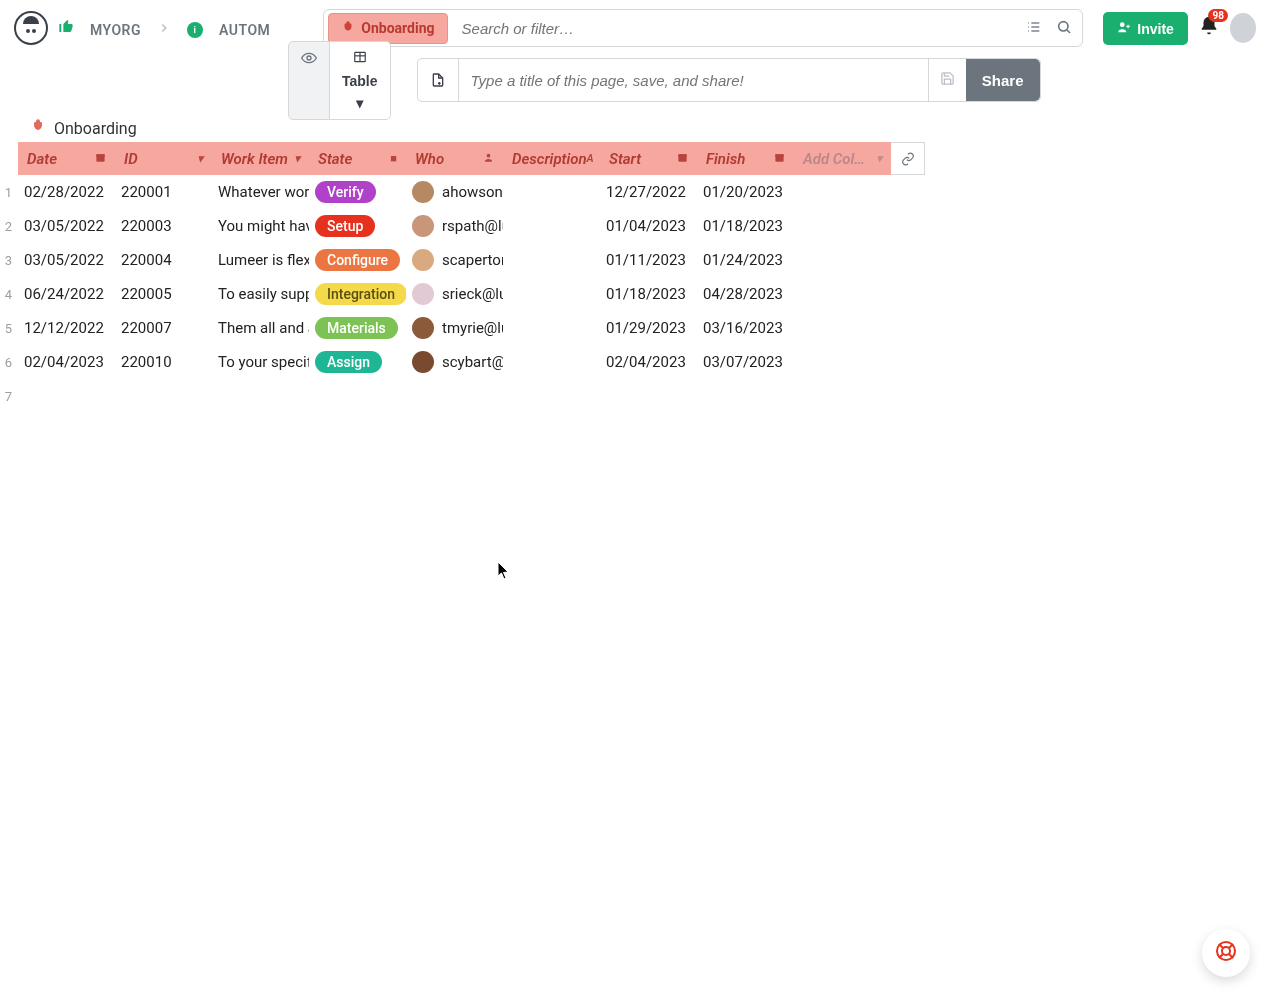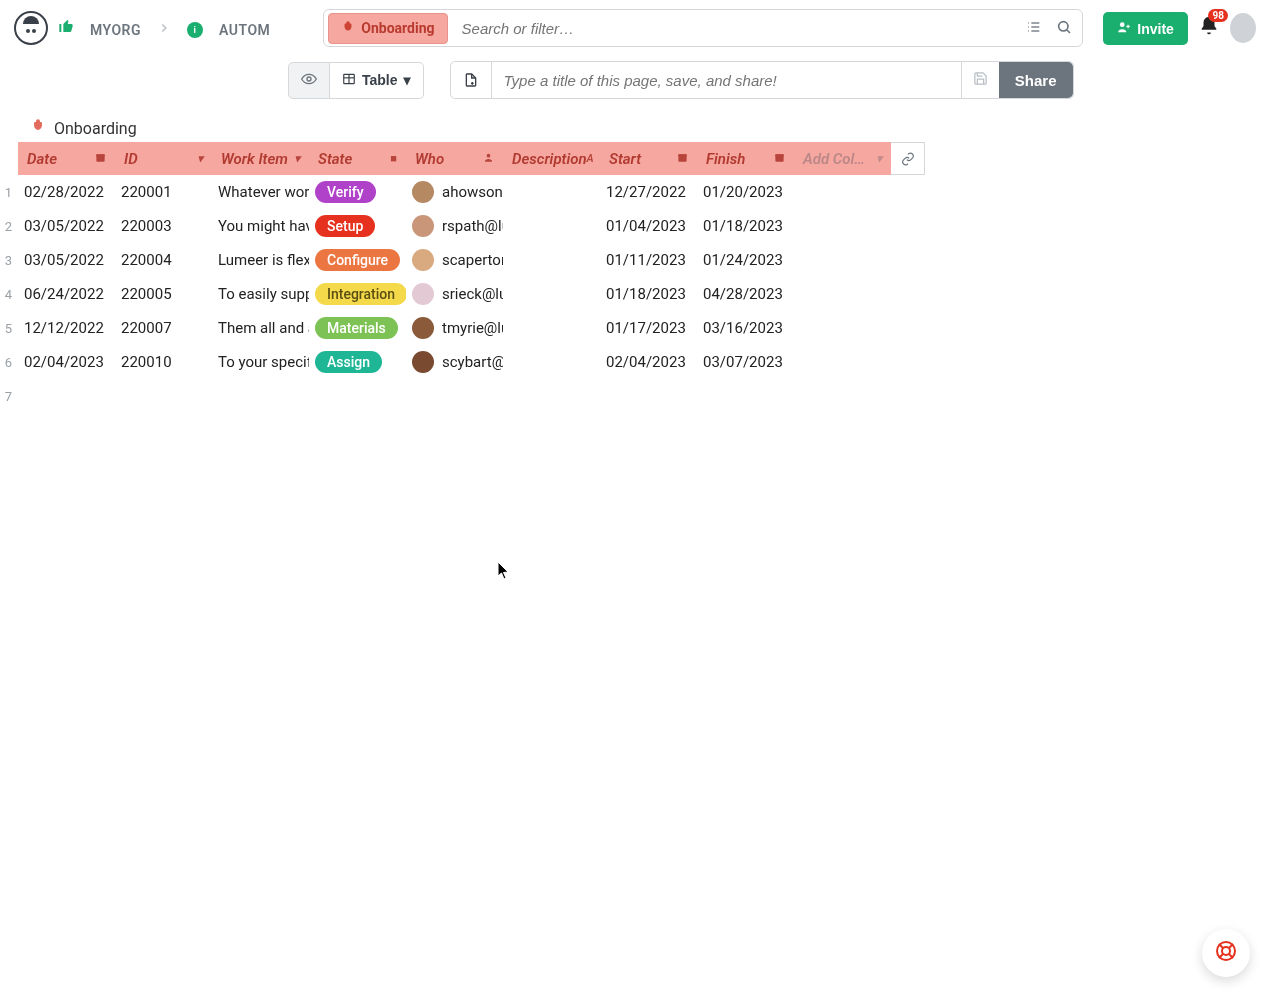--- a/index.html
+++ b/index.html
@@ -90,28 +90,28 @@
 
   
   .toolbar {
     display:flex; align-items:center; gap:10px;
     padding: 6px 0 14px 288px;
     height:56px;
   }
   .btn-outline {
     border:1px solid #d5d8db; background:#fff; color:#3a4049;
     padding:8px 12px; border-radius:5px; font-size:14px; font-weight:600;
-    display:flex; align-items:center; gap:6px; cursor:pointer;
+    display:flex; align-items:center; gap:6px; cursor:pointer;flex-direction:column;
   }
   .btn-group { display:flex; }
   .btn-group .btn-outline:first-child { border-radius:5px 0 0 5px; background:#f1f2f4; color:#6c757d; }
   .btn-group .btn-outline:last-child { border-radius:0 5px 5px 0; border-left:none; }
   .titlebar {
     display:flex; align-items:center;
-    border:1px solid #d5d8db; border-radius:5px; height:38px;
+    border:1px solid #d5d8db; border-radius:5px; height:44px;
     flex:0 0 624px;
   }
   .titlebar .ico { padding:0 12px; color:#3a4049; border-right:1px solid #d5d8db; height:100%; display:flex; align-items:center; }
   .title-input {
     flex:1; border:none; outline:none; padding:8px 12px;
     font-style:italic; font-size:15px;
   }
   .title-save { width:38px; height:100%; border:none; border-left:1px solid #d5d8db; background:#fff; color:#b9bfc5; display:flex; align-items:center; justify-content:center; }
   .share-btn {
     background:#6c757d; color:#fff; border:none; height:100%;
@@ -449,21 +449,21 @@
     <div class="cell">220007</div>
     <div class="cell">Them all and a</div>
     <div class="cell">
           <span class="state-pill" style="background:#7cc254;color:#fff">Materials</span>
         </div>
     <div class="cell who-cell">
           <span class="avatar-sm" style="background:#8a5a3a"></span>
           <span>tmyrie@lu</span>
         </div>
     <div class="cell"></div>
-    <div class="cell">01/17/2023</div>
+    <div class="cell">01/29/2023</div>
     <div class="cell">03/16/2023</div>
     <div class="cell"></div>
     <div class="cell"></div>
   </div>
   <div class="grow">
     <div class="rownum">6</div>
     <div class="cell">02/04/2023</div>
     <div class="cell">220010</div>
     <div class="cell">To your specif</div>
     <div class="cell">

